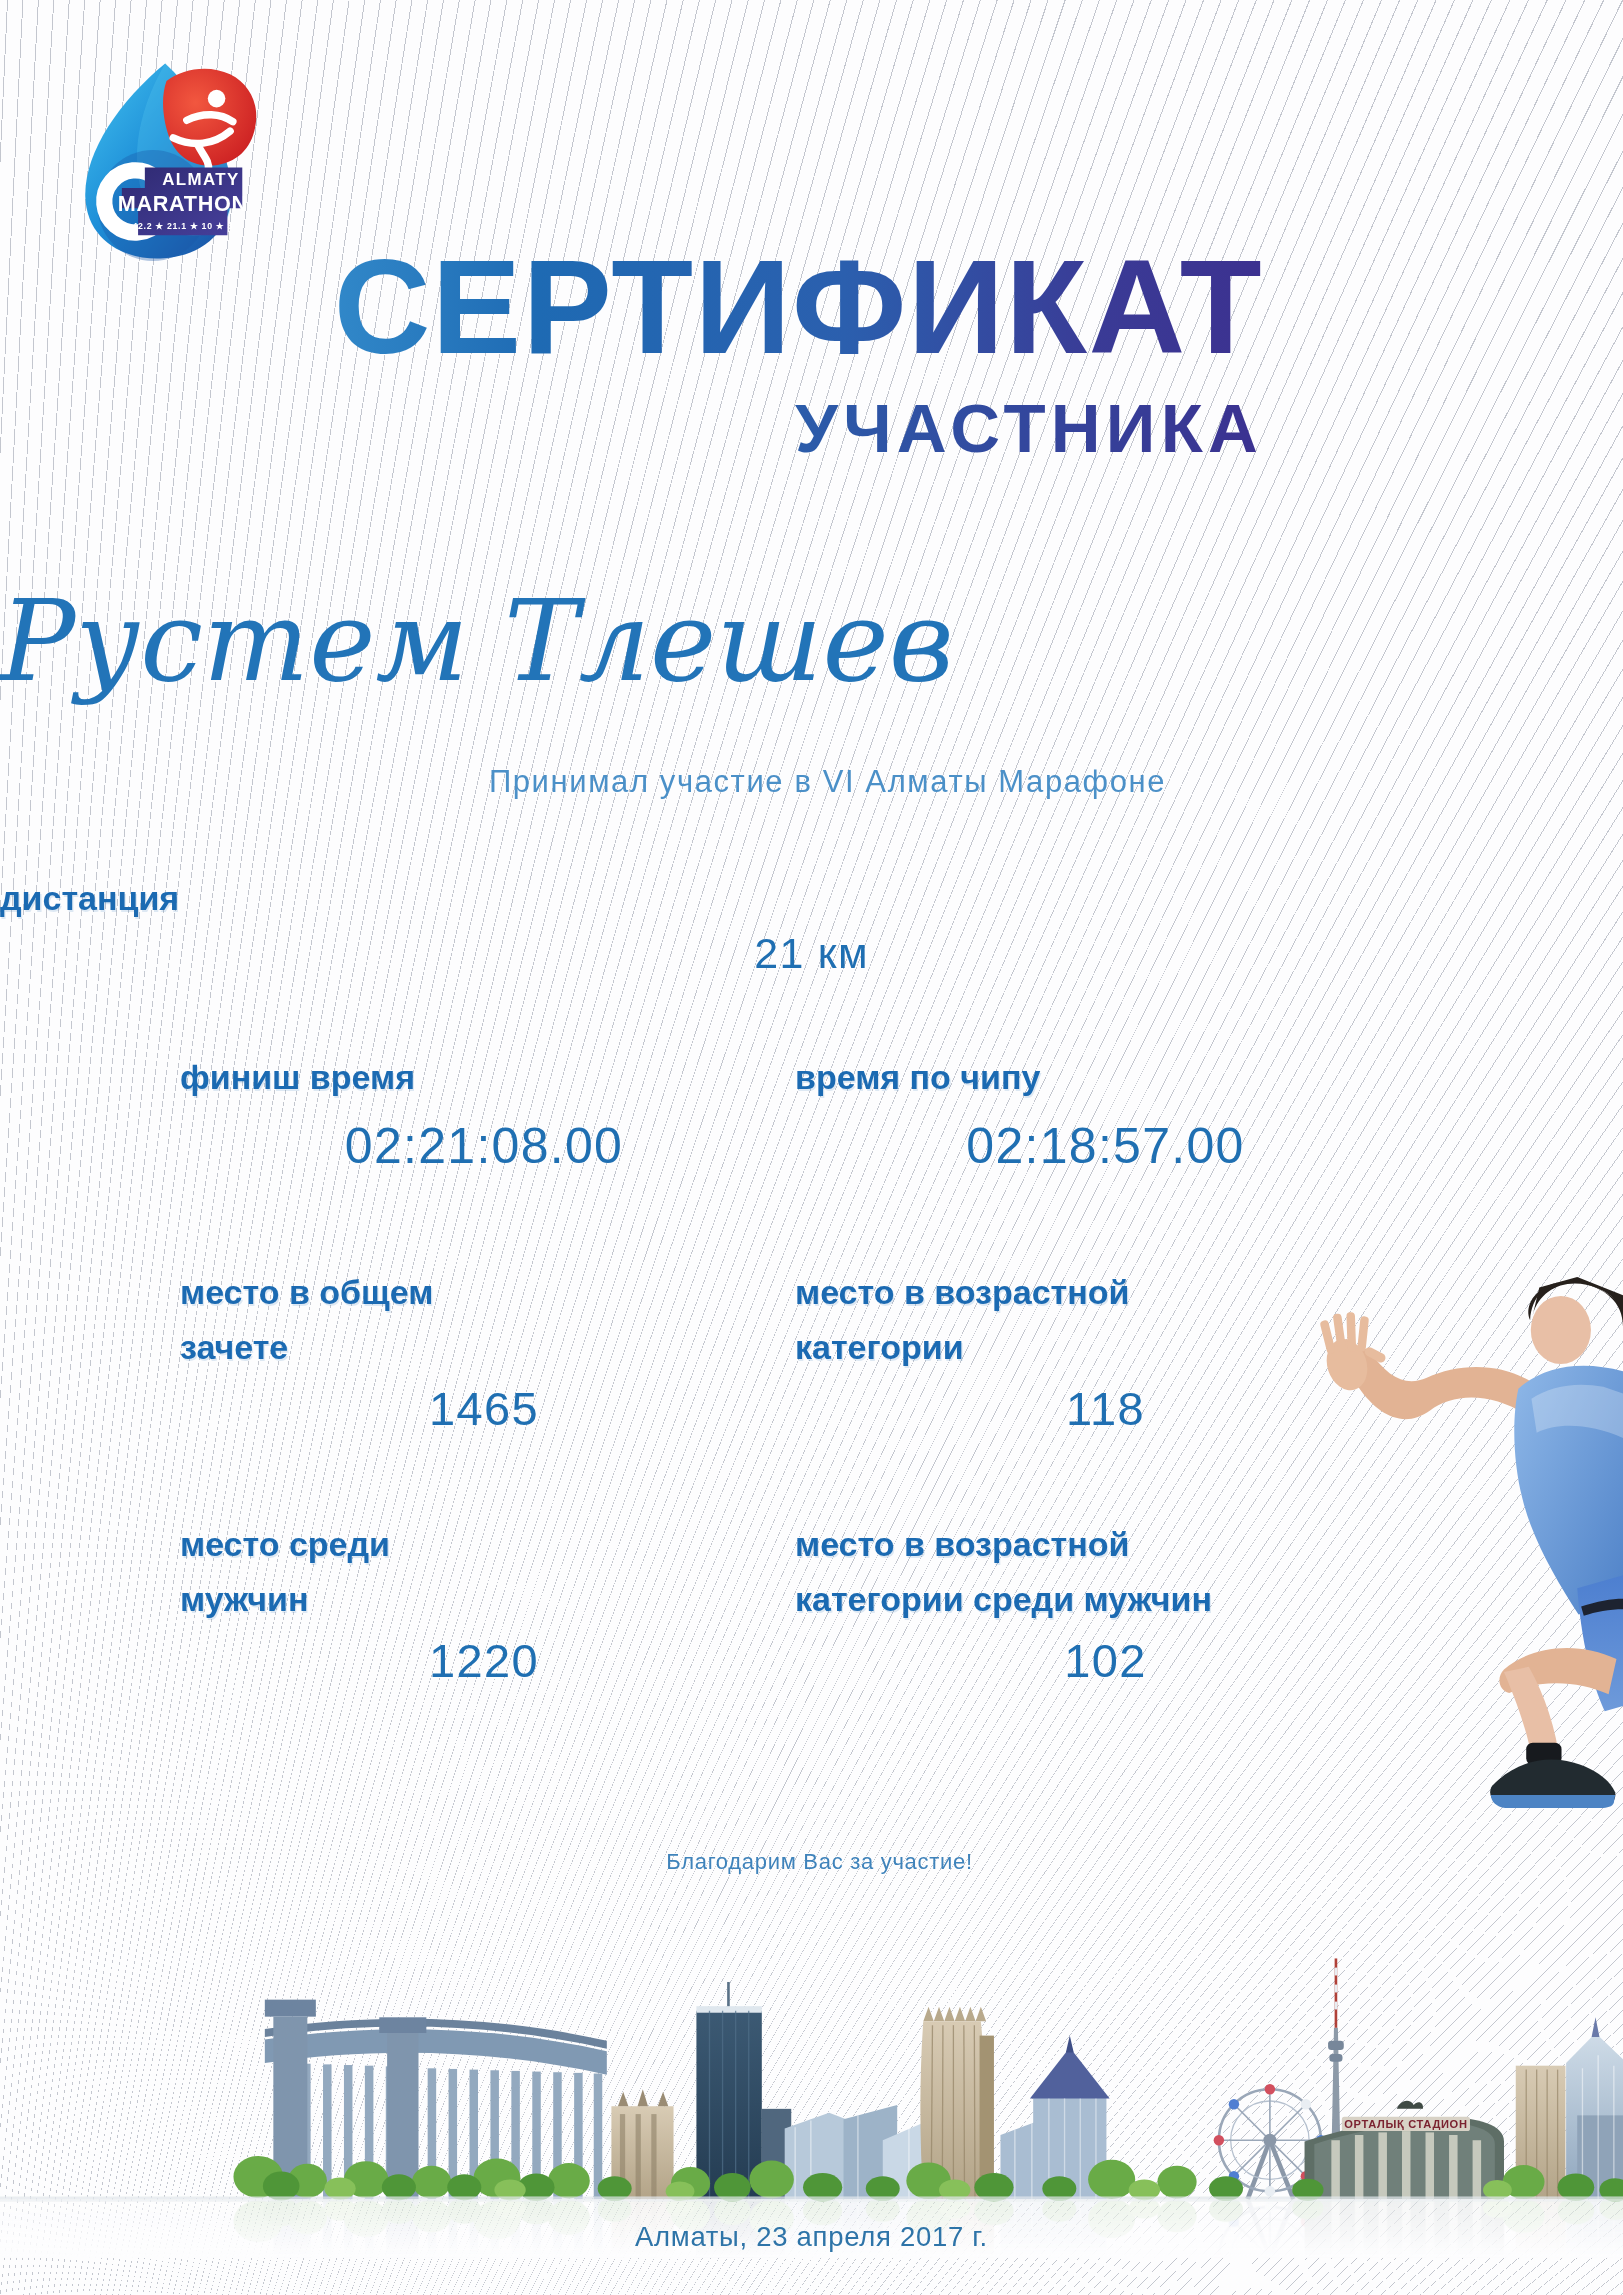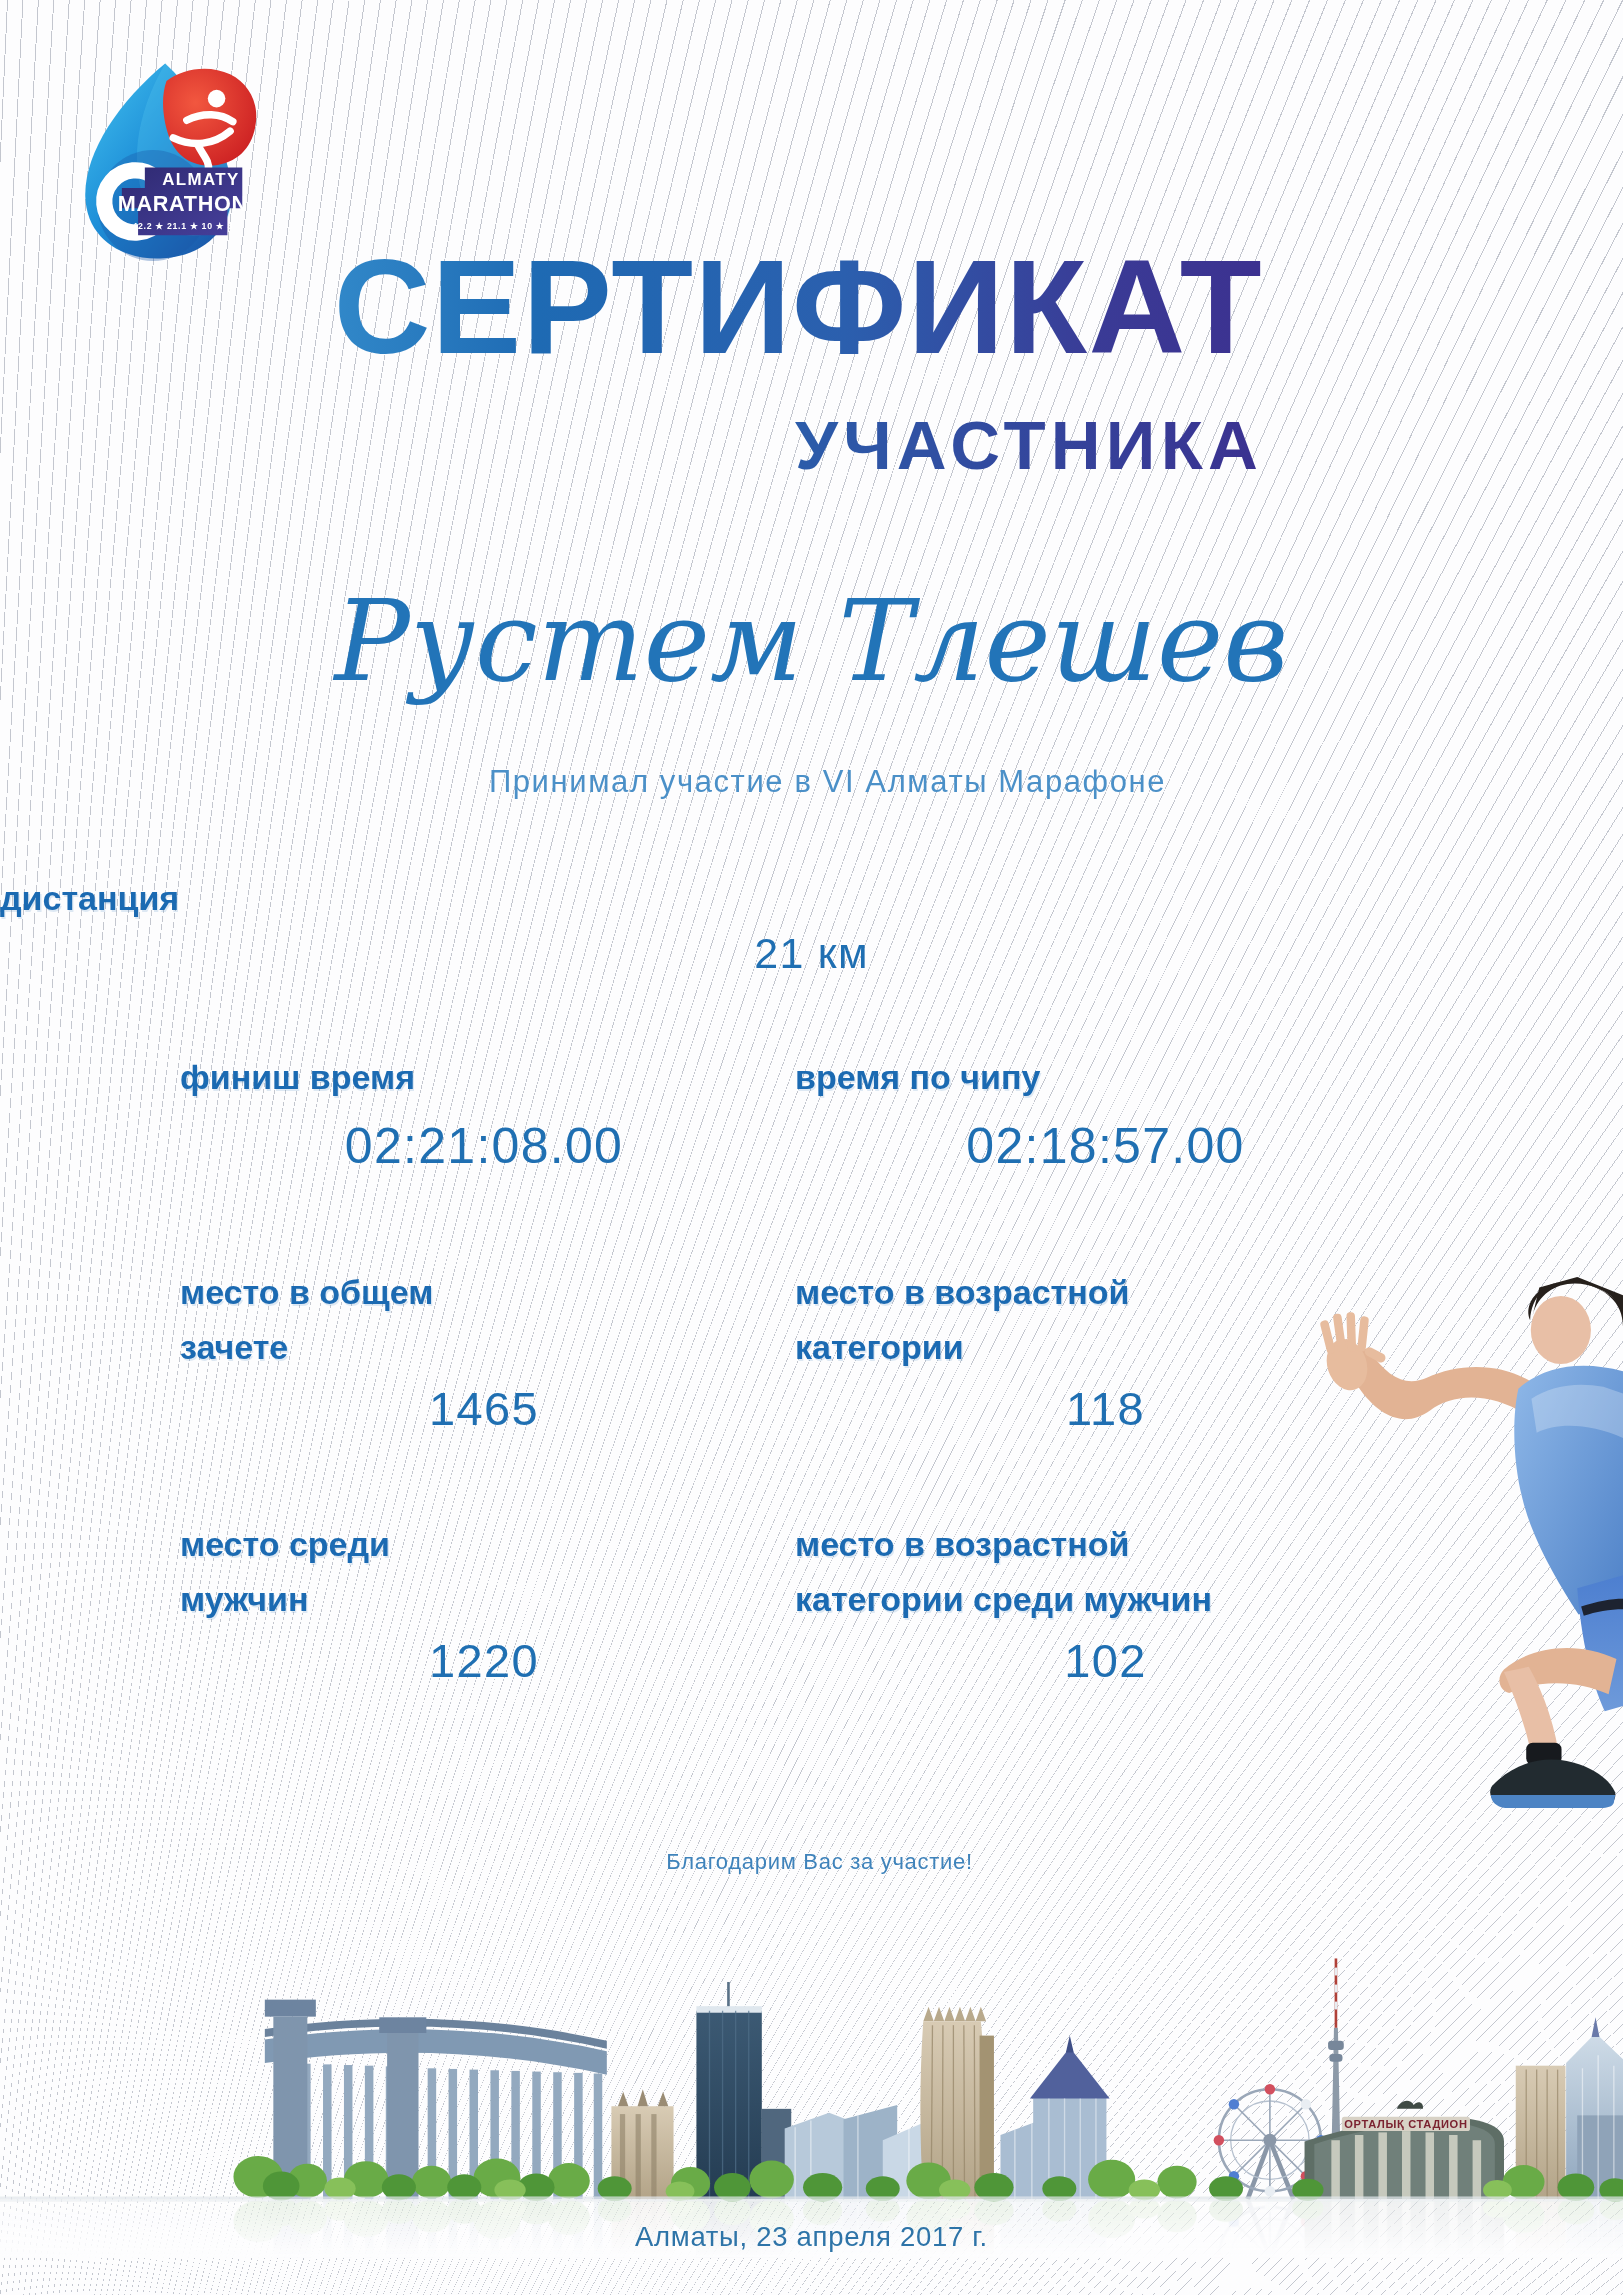--- a/index.html
+++ b/index.html
@@ -16,29 +16,29 @@
   #logo{left:65px;top:58px;width:203px;height:203px;}
   
   .title-block{top:241px;right:360px;text-align:right;}
   .title-line1{
     font-size:134px;font-weight:800;line-height:.98;letter-spacing:1.3px;
     background:linear-gradient(90deg,#3188c9 0%,#1e6ab3 22%,#2b5fae 55%,#3a3b96 82%,#3c3190 100%);
     -webkit-background-clip:text;background-clip:text;color:transparent;
     display:inline-block;white-space:nowrap;
   }
   .title-line2{
-    margin-top:34px;
+    margin-top:17px;
     font-size:69px;font-weight:800;letter-spacing:5.2px;
     background:linear-gradient(90deg,#2b5caa 0%,#3b3190 100%);
     -webkit-background-clip:text;background-clip:text;color:transparent;
     display:inline-block;white-space:nowrap;
   }
   
   .name{
-    left:0;top:574px;width:100%;text-align:center;
+    left:0;top:574px;width:100%;
     font-family:"DejaVu Serif", serif;font-style:italic;
     font-size:112px;line-height:1.2;color:#2274b8;white-space:nowrap;
   }
   .event-line{
     left:0;top:764px;width:100%;text-align:center;
     font-size:31px;letter-spacing:1.6px;color:#4b90c8;margin-left:16px;
   }
   
   .stat-label{
     font-weight:700;font-size:34px;line-height:1.62;color:#1b6ab2;

